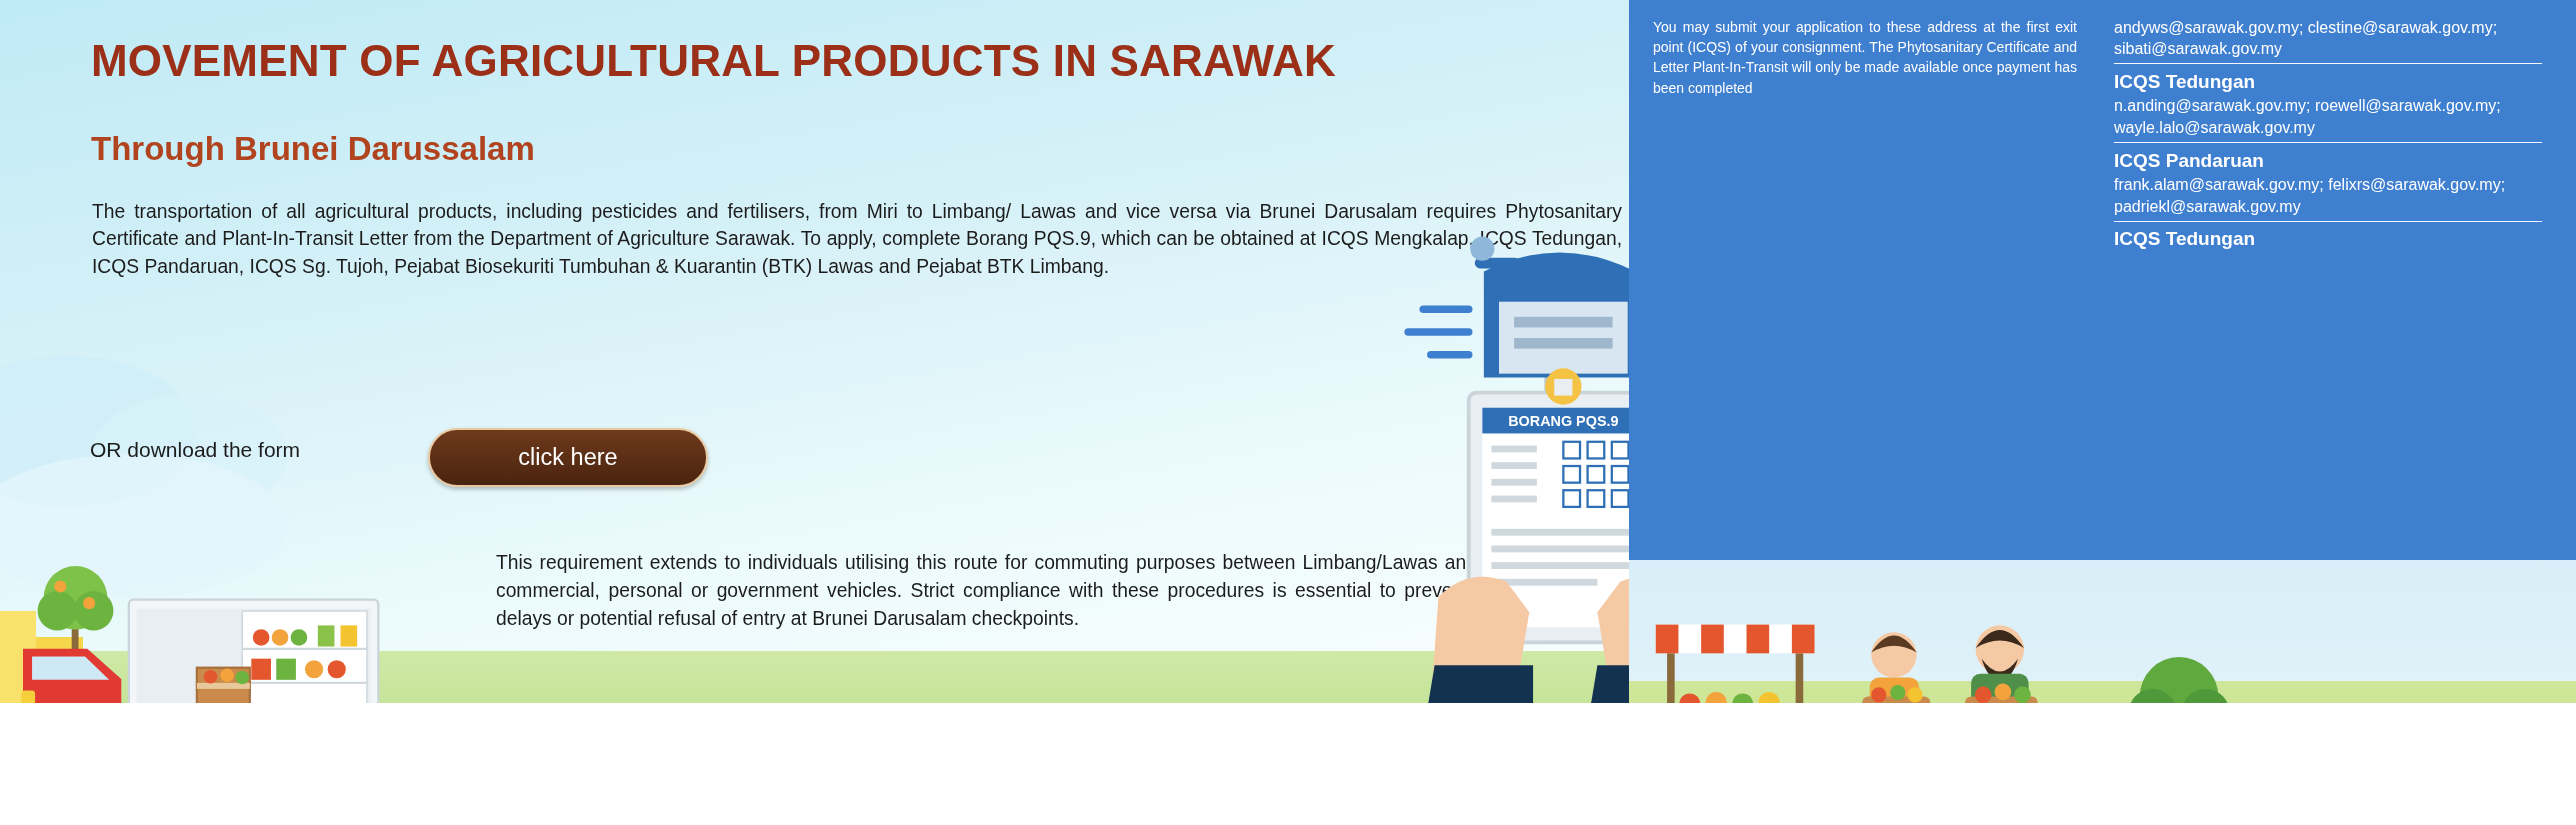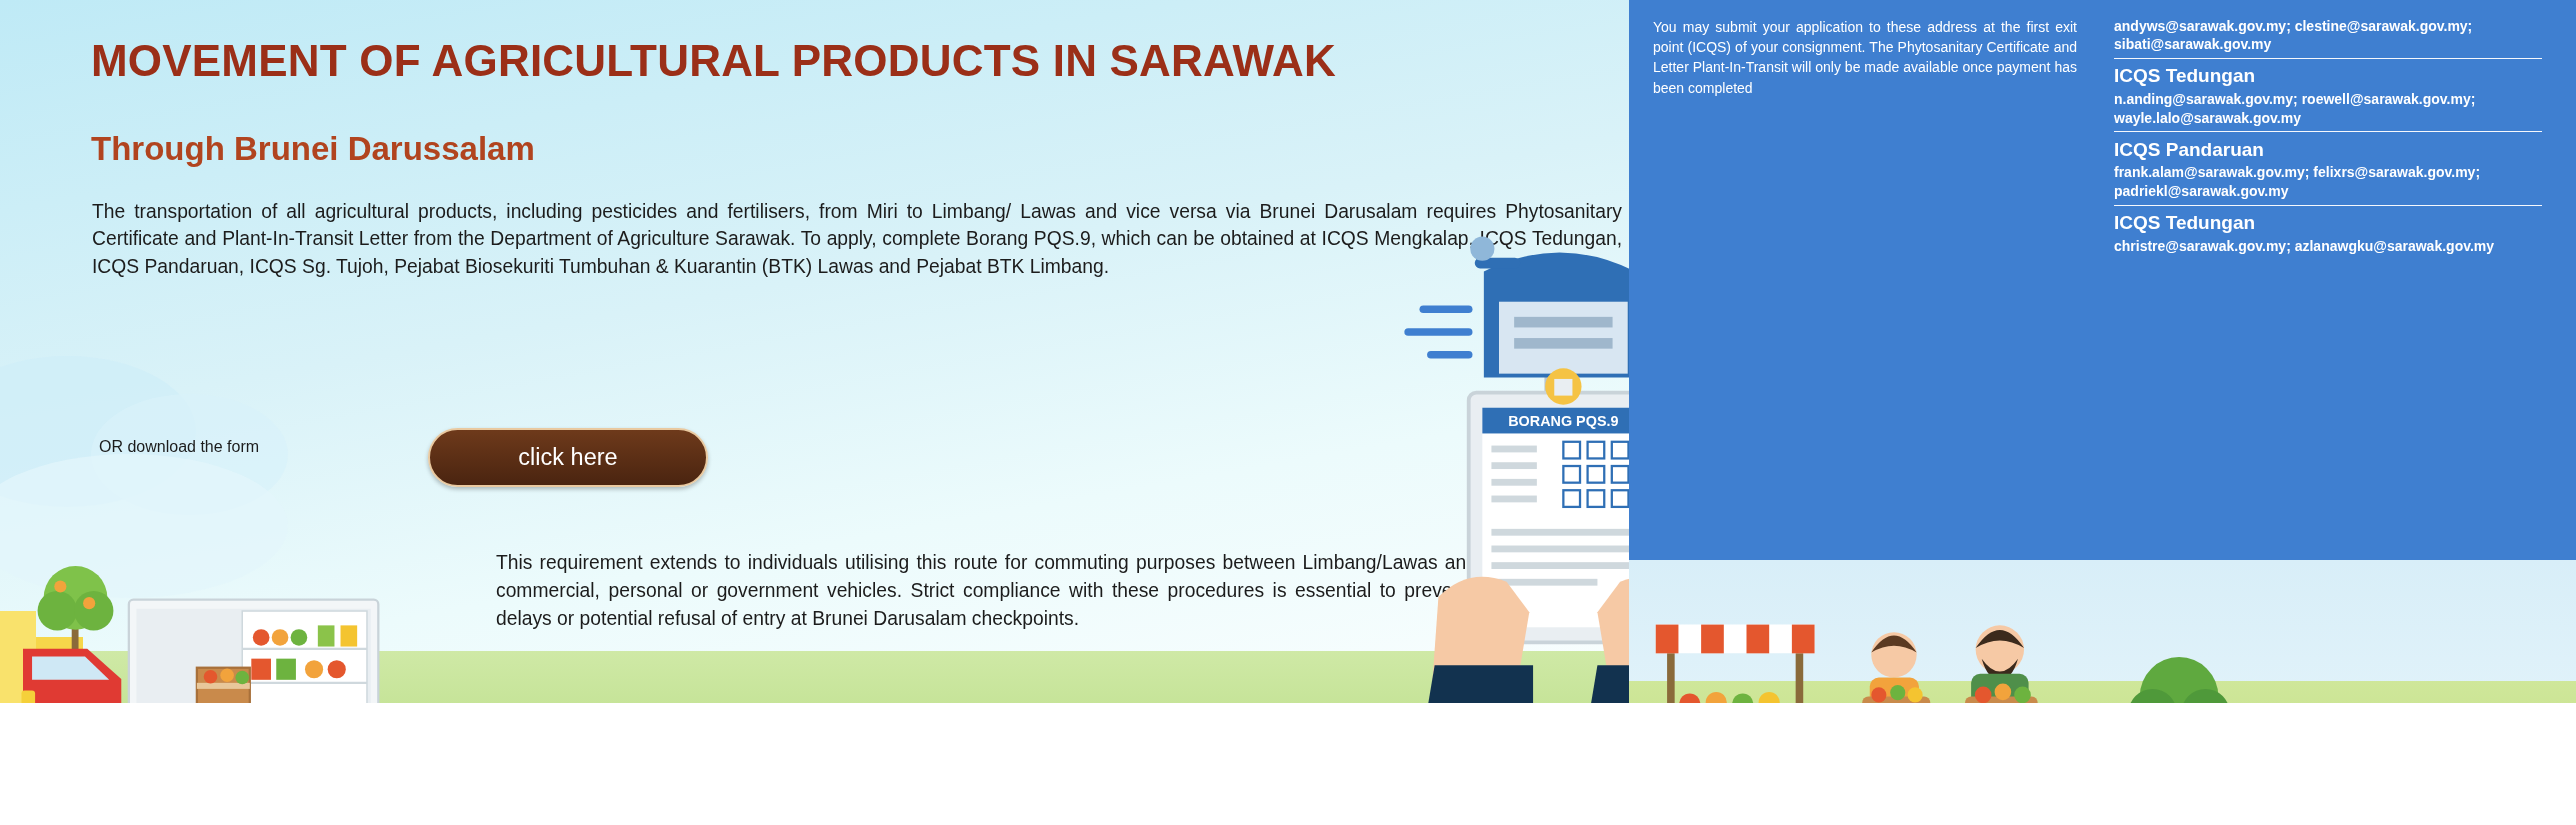--- a/index.html
+++ b/index.html
@@ -109,22 +109,22 @@
     position: absolute;
     left: 92px; top: 198px;
     width: 1530px;
     font-size: 19.3px;
     line-height: 1.42;
     color: #1c1c1c;
     text-align: justify;
   }
   .or-line {
     position: absolute;
-    left: 99px; top: 438px;
-    font-size: 16px;
+    left: 90px; top: 438px;
+    font-size: 21px;
     color: #1c1c1c;
   }
   .click-btn {
     position: absolute;
     left: 428px; top: 428px;
     width: 280px; height: 59px;
     border-radius: 30px;
     background: linear-gradient(180deg,#6e3a1b 0%, #4a2410 100%);
     border: 2.3px solid #e9c9a0;
     color: #ffffff;
@@ -175,25 +175,24 @@
     width: 439px;
   }
   .contact-block { margin-bottom: 4.5px; }
   .contact-title {
     font-size: 19px;
     font-weight: bold;
     color: #ffffff;
     line-height: 1.4;
   }
   .contact-emails {
-    font-size: 14px;
+    font-size: 16px;
     color: #ffffff;
     line-height: 1.34;
     padding-bottom: 3.8px;
-    font-weight: bold;
   }
   .contact-rule {
     border-bottom: 1.5px solid #ffffff;
     width: 428px;
     margin-bottom: 4.5px;
     opacity: .95;
   }
 
   
   .scene-sky {
@@ -395,21 +394,20 @@
         <div class="contact-emails">n.anding@sarawak.gov.my; roewell@sarawak.gov.my; wayle.lalo@sarawak.gov.my</div>
         <div class="contact-rule"></div>
       </div>
       <div class="contact-block">
         <div class="contact-title">ICQS Pandaruan</div>
         <div class="contact-emails">frank.alam@sarawak.gov.my; felixrs@sarawak.gov.my; padriekl@sarawak.gov.my</div>
         <div class="contact-rule"></div>
       </div>
       <div class="contact-block">
         <div class="contact-title">ICQS Tedungan</div>
-        <div class="contact-emails">christre@sarawak.gov.my; azlanawgku@sarawak.gov.my</div>
       </div>
     </div>
 
     <div class="scene-sky"></div>
     <div class="scene-field"></div>
     <div class="scene-field2"></div>
     <div class="scene-road"></div>
 
     <svg style="position:absolute;left:15px;top:583px;" width="931" height="242" viewBox="0 0 1230 320">
 

